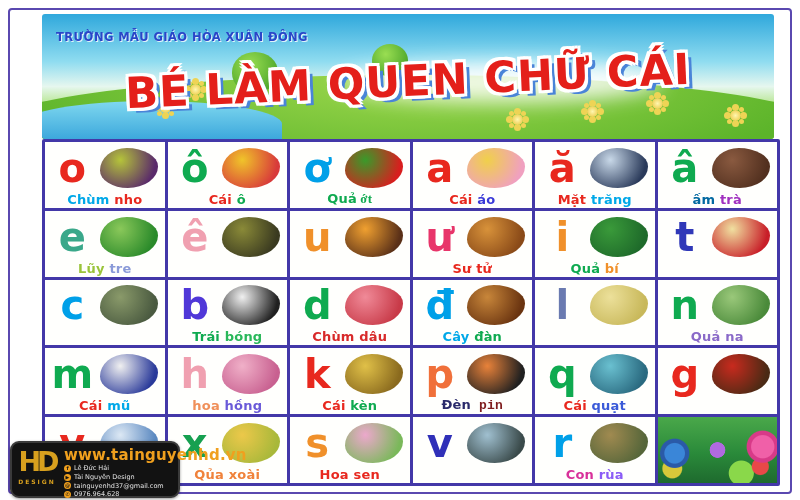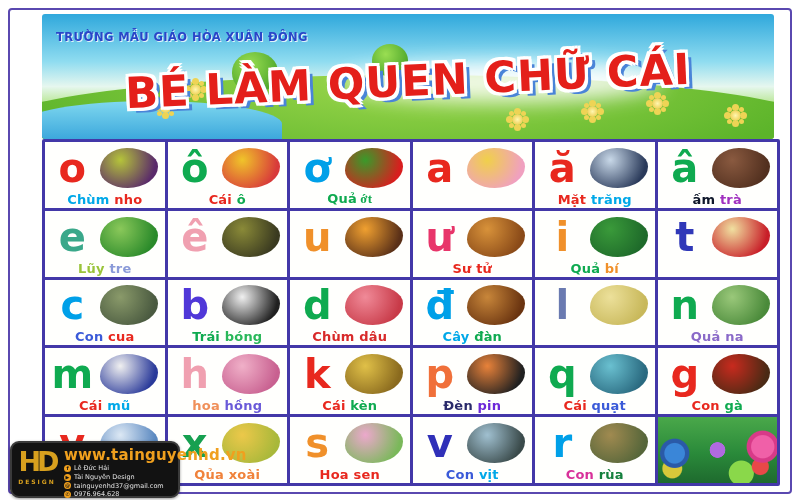--- a/index.html
+++ b/index.html
@@ -91,30 +91,31 @@
         <div class="label"><span style="color: rgb(232, 40, 30);">Cái</span><span style="color: rgb(15, 170, 80);"> ô</span></div>
       </div>
       <div class="cell">
         <div class="letter" style="color: rgb(0, 160, 232);">ơ</div>
         <div class="pic" style="background: radial-gradient(circle at 35% 30%, rgb(58, 154, 42), rgb(216, 30, 30) 75%);"></div>
         <div class="label"><span style="color: rgb(15, 170, 80);">Quả</span><span style="color: rgb(15, 170, 80); font-family: Liberation Serif, serif;"> ớt</span></div>
       </div>
       <div class="cell">
         <div class="letter" style="color: rgb(232, 40, 30);">a</div>
         <div class="pic" style="background: radial-gradient(circle at 35% 30%, rgb(240, 208, 74), rgb(240, 160, 192) 75%);"></div>
+        <div class="label"><span style="color: rgb(232, 40, 30);">Cái</span><span style="color: rgb(58, 58, 216);"> áo</span></div>
       </div>
       <div class="cell">
         <div class="letter" style="color: rgb(232, 40, 30);">ă</div>
         <div class="pic" style="background: radial-gradient(circle at 35% 30%, rgb(200, 216, 232), rgb(42, 58, 90) 75%);"></div>
         <div class="label"><span style="color: rgb(232, 40, 30); margin-top: 8px;">Mặt</span><span style="color: rgb(0, 168, 232);"> trăng</span></div>
       </div>
       <div class="cell">
         <div class="letter" style="color: rgb(15, 170, 80);">â</div>
         <div class="pic" style="background: radial-gradient(circle at 35% 30%, rgb(138, 90, 64), rgb(82, 48, 31) 75%);"></div>
-        <div class="label"><span style="color: #0f172a;">ấm</span><span style="color: rgb(160, 48, 192);"> trà</span></div>
+        <div class="label"><span style="color: #0369a1;">ấm</span><span style="color: rgb(160, 48, 192);"> trà</span></div>
       </div>
       <div class="cell">
         <div class="letter" style="color: rgb(58, 168, 138);">e</div>
         <div class="pic" style="background: radial-gradient(circle at 35% 30%, rgb(138, 200, 90), rgb(42, 138, 42) 75%);"></div>
         <div class="label"><span style="color: rgb(154, 196, 58);">Lũy</span><span style="color: rgb(138, 154, 216);"> tre</span></div>
       </div>
       <div class="cell">
         <div class="letter" style="color: rgb(240, 160, 176);">ê</div>
         <div class="pic" style="background: radial-gradient(circle at 35% 30%, rgb(138, 138, 56), rgb(58, 58, 32) 75%);"></div>
       </div>
@@ -132,21 +133,20 @@
         <div class="pic" style="background: radial-gradient(circle at 35% 30%, rgb(58, 154, 58), rgb(30, 106, 42) 75%);"></div>
         <div class="label"><span style="color: rgb(15, 170, 80);">Quả</span><span style="color: rgb(240, 144, 42);"> bí</span></div>
       </div>
       <div class="cell">
         <div class="letter" style="color: rgb(48, 56, 184);">t</div>
         <div class="pic" style="background: radial-gradient(circle at 35% 30%, rgb(240, 224, 160), rgb(200, 30, 40) 75%);"></div>
       </div>
       <div class="cell">
         <div class="letter" style="color: rgb(0, 160, 232);">c</div>
         <div class="pic" style="background: radial-gradient(circle at 35% 30%, rgb(138, 154, 106), rgb(74, 90, 64) 75%);"></div>
-        <div class="label"><span style="color: rgb(58, 90, 216);">Con</span><span style="color: rgb(232, 40, 30);"> cua</span></div>
       </div>
       <div class="cell">
         <div class="letter" style="color: rgb(80, 56, 216);">b</div>
         <div class="pic" style="background: radial-gradient(circle at 35% 30%, rgb(240, 240, 240), rgb(32, 32, 32) 75%);"></div>
         <div class="label"><span style="color: rgb(15, 170, 80);">Trái</span><span style="color: rgb(42, 184, 90);"> bóng</span></div>
       </div>
       <div class="cell">
         <div class="letter" style="color: rgb(15, 170, 80);">d</div>
         <div class="pic" style="background: radial-gradient(circle at 35% 30%, rgb(240, 138, 152), rgb(200, 58, 72) 75%);"></div>
         <div class="label"><span style="color: rgb(216, 42, 42);">Chùm</span><span style="color: rgb(216, 42, 42);"> dâu</span></div>
@@ -176,56 +176,54 @@
         <div class="label"><span style="color: rgb(240, 144, 90);">hoa</span><span style="color: rgb(106, 90, 216);"> hồng</span></div>
       </div>
       <div class="cell">
         <div class="letter" style="color: rgb(232, 40, 30);">k</div>
         <div class="pic" style="background: radial-gradient(circle at 35% 30%, rgb(224, 192, 72), rgb(138, 106, 30) 75%);"></div>
         <div class="label"><span style="color: rgb(232, 40, 30);">Cái</span><span style="color: rgb(15, 170, 80);"> kèn</span></div>
       </div>
       <div class="cell">
         <div class="letter" style="color: rgb(240, 112, 58);">p</div>
         <div class="pic" style="background: radial-gradient(circle at 35% 30%, rgb(232, 130, 58), rgb(32, 32, 32) 75%);"></div>
-        <div class="label"><span style="color: rgb(42, 42, 106);">Đèn</span><span style="color: #6d28d9;"> pin</span></div>
+        <div class="label"><span style="color: rgb(42, 42, 106);">Đèn</span><span style="color: #7f1d1d; font-family: Liberation Mono, monospace;"> pin</span></div>
       </div>
       <div class="cell">
         <div class="letter" style="color: rgb(15, 170, 80);">q</div>
         <div class="pic" style="background: radial-gradient(circle at 35% 30%, rgb(106, 192, 208), rgb(42, 106, 128) 75%);"></div>
         <div class="label"><span style="color: rgb(232, 40, 30);">Cái</span><span style="color: rgb(58, 90, 216);"> quạt</span></div>
       </div>
       <div class="cell">
         <div class="letter" style="color: rgb(232, 40, 30);">g</div>
         <div class="pic" style="background: radial-gradient(circle at 35% 30%, rgb(200, 42, 30), rgb(74, 42, 20) 75%);"></div>
-        <div class="label"><span style="color: rgb(232, 40, 30);">Con</span><span style="color: rgb(15, 170, 80);"> gà</span></div>
       </div>
       <div class="cell">
         <div class="letter" style="color: rgb(232, 40, 30);">y</div>
         <div class="pic" style="background: radial-gradient(circle at 35% 30%, rgb(220, 232, 244), rgb(90, 136, 192) 75%);"></div>
         <div class="label"></div>
       </div>
       <div class="cell">
         <div class="letter" style="color: rgb(22, 160, 80);">x</div>
         <div class="pic" style="background: radial-gradient(circle at 35% 30%, rgb(236, 200, 74), rgb(168, 184, 58) 75%);"></div>
         <div class="label"><span style="color: rgb(240, 130, 58);">Qủa</span><span style="color: rgb(240, 130, 58);"> xoài</span></div>
       </div>
       <div class="cell">
         <div class="letter" style="color: rgb(240, 144, 42);">s</div>
         <div class="pic" style="background: radial-gradient(circle at 35% 30%, rgb(236, 168, 204), rgb(122, 184, 90) 75%);"></div>
         <div class="label"><span style="color: rgb(232, 40, 30);">Hoa</span><span style="color: rgb(232, 40, 30);"> sen</span></div>
       </div>
       <div class="cell">
         <div class="letter" style="color: rgb(48, 48, 184);">v</div>
         <div class="pic" style="background: radial-gradient(circle at 35% 30%, rgb(160, 192, 208), rgb(58, 74, 74) 75%);"></div>
-        <div class="label"><span style="color: rgb(58, 90, 216);">Con</span><span style="color: rgb(0, 168, 232);"> vịt</span></div>
       </div>
       <div class="cell">
         <div class="letter" style="color: rgb(0, 160, 232);">r</div>
         <div class="pic" style="background: radial-gradient(circle at 35% 30%, rgb(160, 138, 80), rgb(86, 102, 58) 75%);"></div>
-        <div class="label"><span style="color: rgb(216, 48, 154);">Con</span><span style="color: #15803d;"> rùa</span></div>
+        <div class="label"><span style="color: rgb(216, 48, 154);">Con</span><span style="color: #8b5cf6;"> rùa</span></div>
       </div>
       <div class="cell deco">
         <div class="deco-img"></div>
       </div>
     </div>
 </div>
 
 <div class="logo">
   <div class="logo-left">
     <div class="brand">HD</div>

